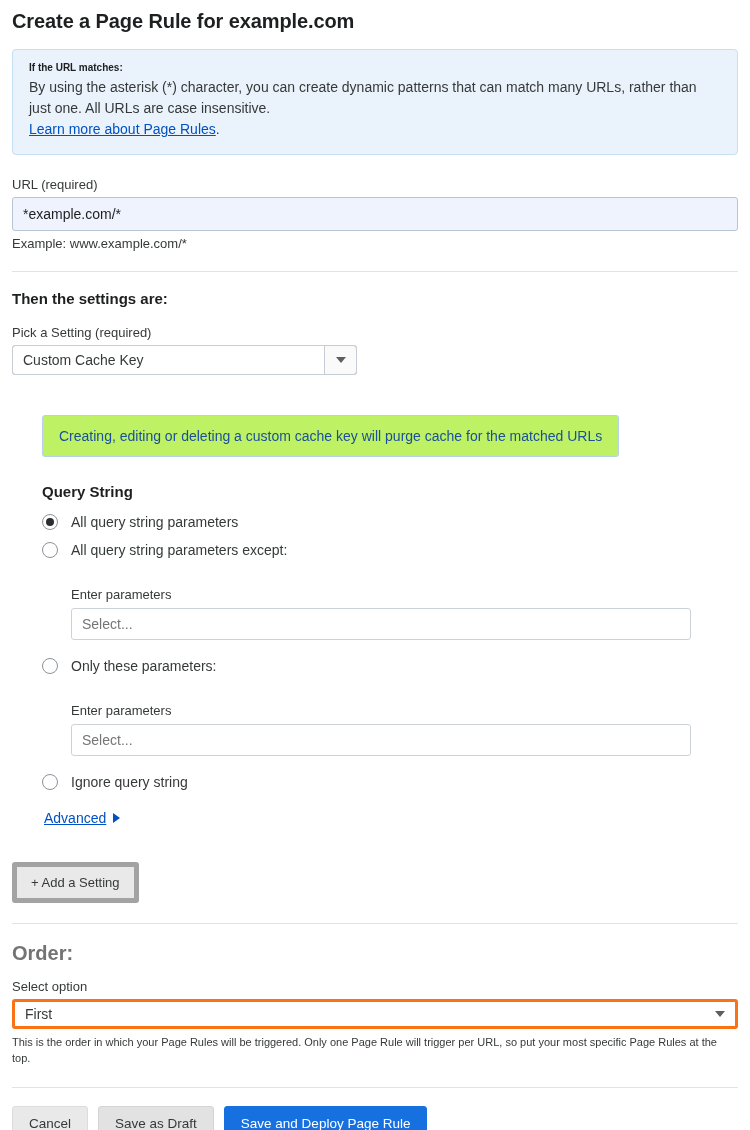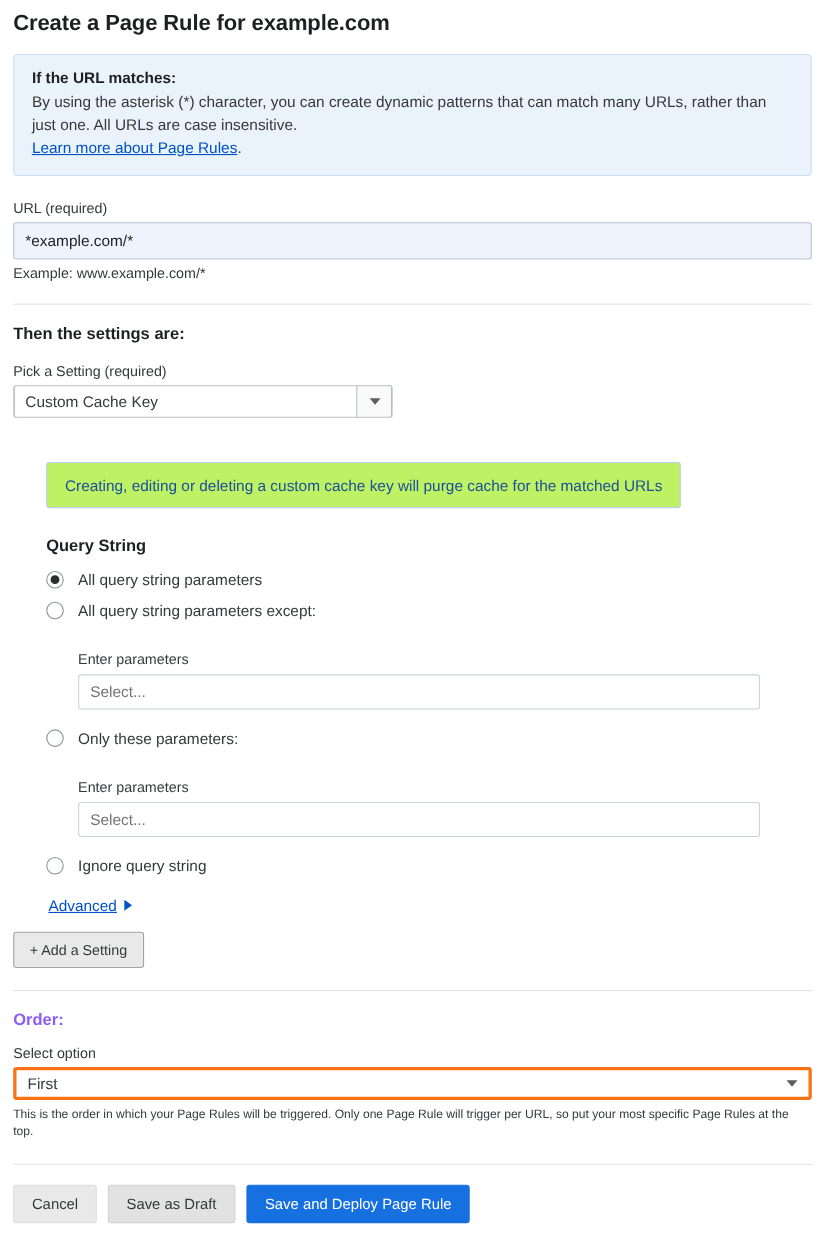--- a/index.html
+++ b/index.html
@@ -29,21 +29,21 @@
   .callout {
     background: #eaf3fb;
     border: 1px solid #c6dff2;
     border-radius: 4px;
     padding: 12px 16px 14px 16px;
     margin-bottom: 22px;
   }
   .callout-title {
     font-weight: bold;
     color: #1d1f20;
-    font-size: 14px;
+    font-size: 10px;
     margin-bottom: 4px;
   }
   .callout-body {
     font-size: 14px;
     line-height: 1.5;
     color: #36393a;
   }
   .callout-link {
     color: #0051c3;
     text-decoration: underline;
@@ -194,35 +194,35 @@
     cursor: pointer;
   }
   .caret-right {
     width: 0; height: 0;
     border-top: 5px solid transparent;
     border-bottom: 5px solid transparent;
     border-left: 7px solid #0051c3;
     margin-left: 7px;
   }
   .add-setting-btn {
-    margin-top: 16px;
+    margin-top: 36px;
     background: #e9e9e9;
-    border: 1px solid #a3a3a3;
+    border: 5px solid #a3a3a3;
     border-radius: 3px;
     padding: 8px 14px;
     font-size: 13px;
     color: #36393a;
     cursor: pointer;
     font-family: "Liberation Sans", sans-serif;
     text-align: center;
   }
   .order-title {
-    font-size: 15px;
-    font-weight: bold;
-    color: #8b5cf6;
+    font-size: 20px;
+    font-weight: bold;
+    color: #737373;
     margin-bottom: 14px;
   }
   .order-select {
     width: 100%;
     height: 30px;
     border: 3px solid #f97316;
     border-radius: 3px;
     background: #fff;
     display: flex;
     align-items: center;

